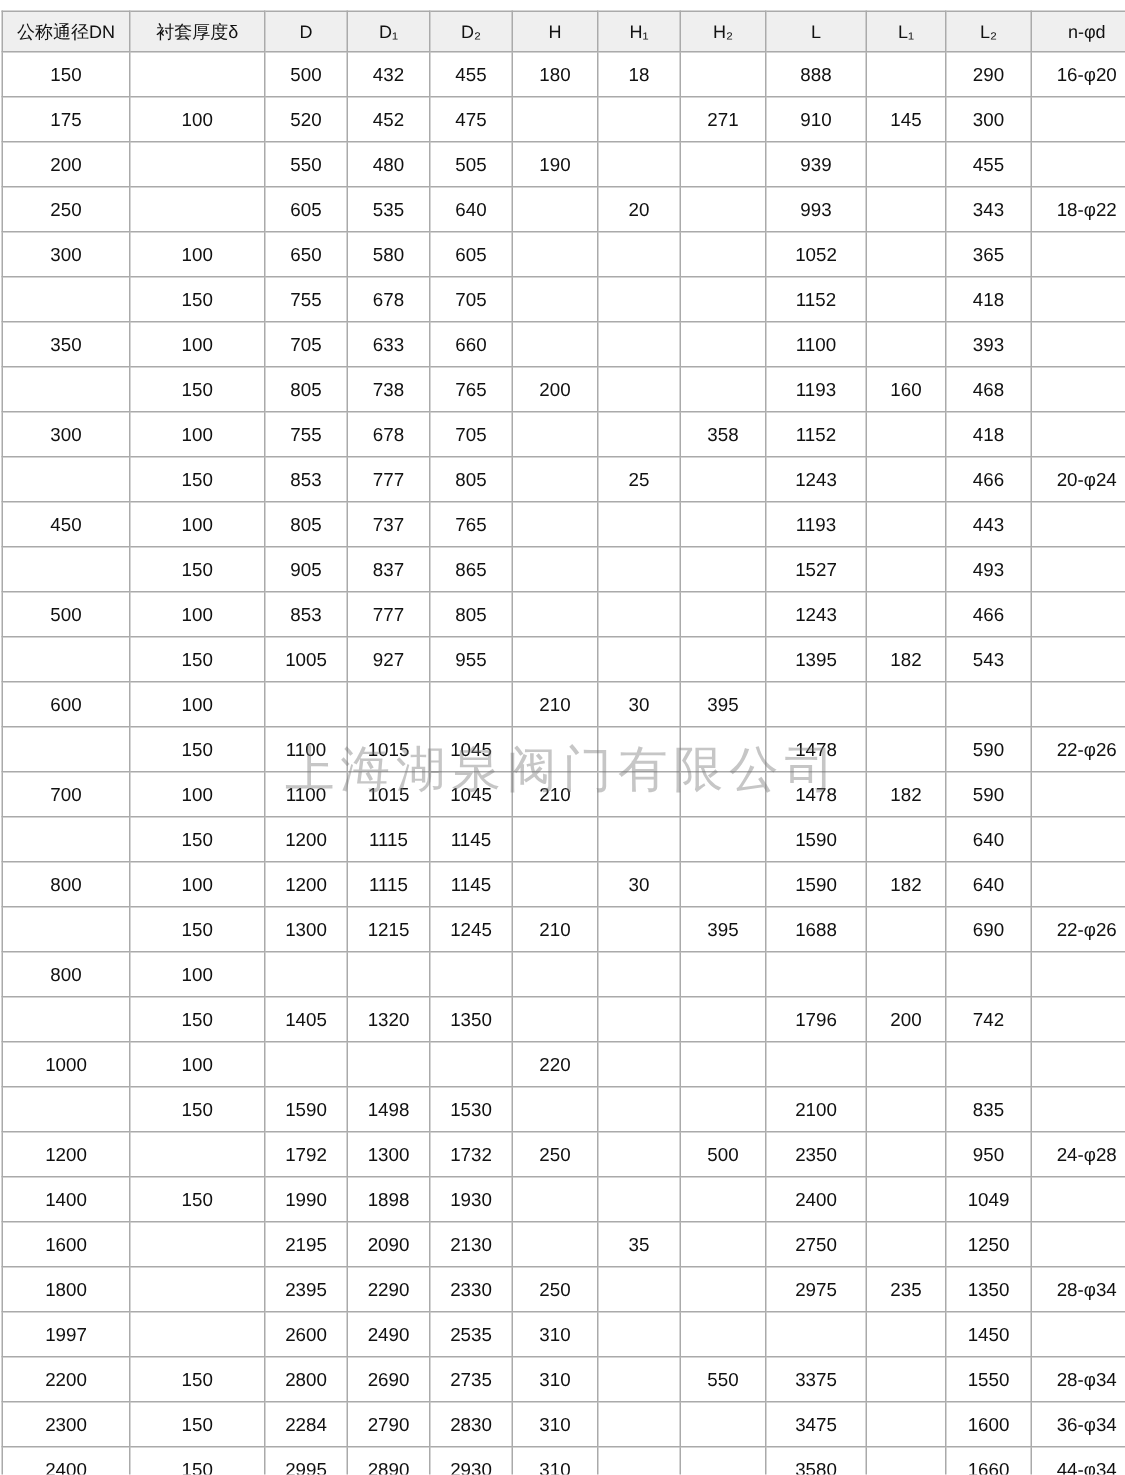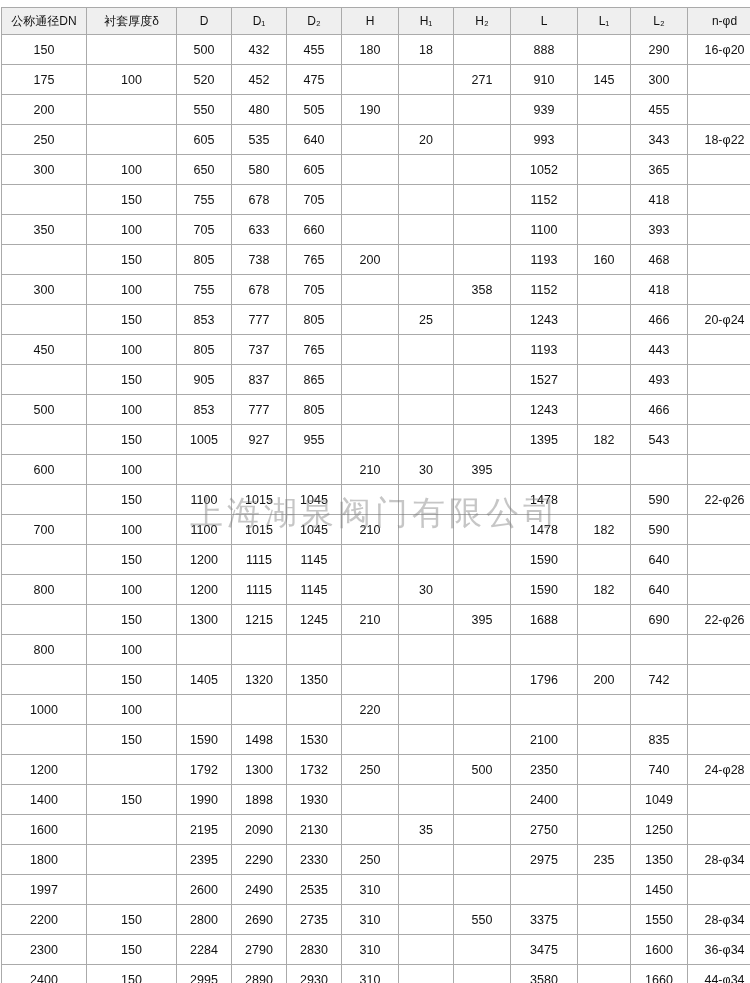--- a/index.html
+++ b/index.html
@@ -429,21 +429,21 @@
           <td>1200</td>
           <td class="empty"></td>
           <td>1792</td>
           <td>1300</td>
           <td>1732</td>
           <td>250</td>
           <td class="empty"></td>
           <td>500</td>
           <td>2350</td>
           <td class="empty"></td>
-          <td>740</td>
+          <td>950</td>
           <td>24-φ28</td>
         </tr>
         <tr>
           <td>1400</td>
           <td>150</td>
           <td>1990</td>
           <td>1898</td>
           <td>1930</td>
           <td class="empty"></td>
           <td class="empty"></td>

